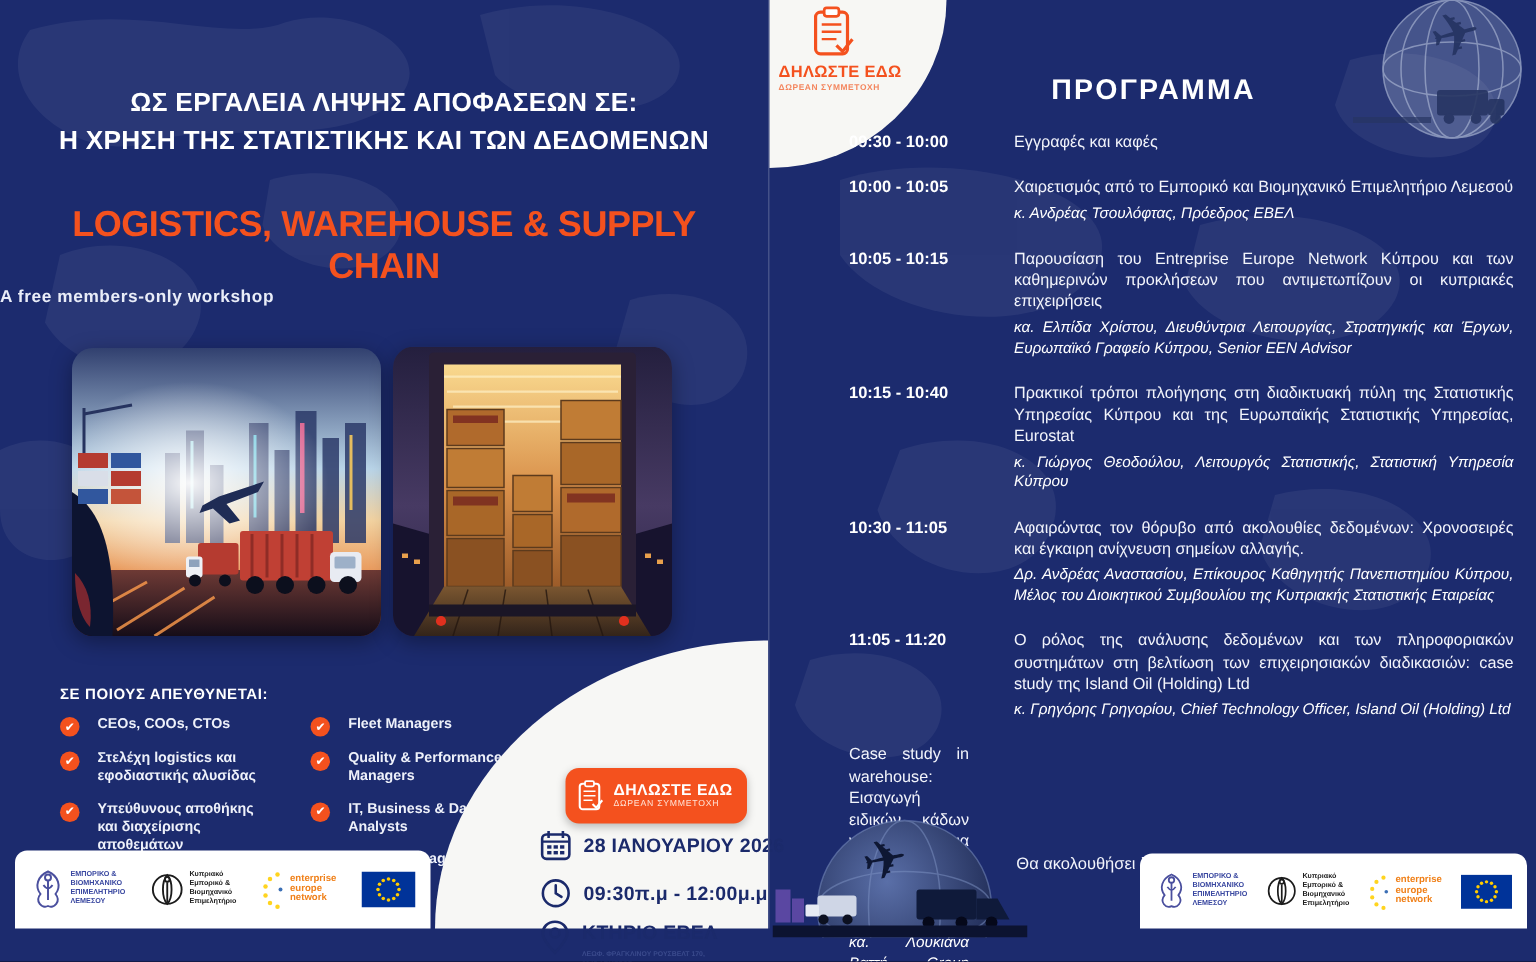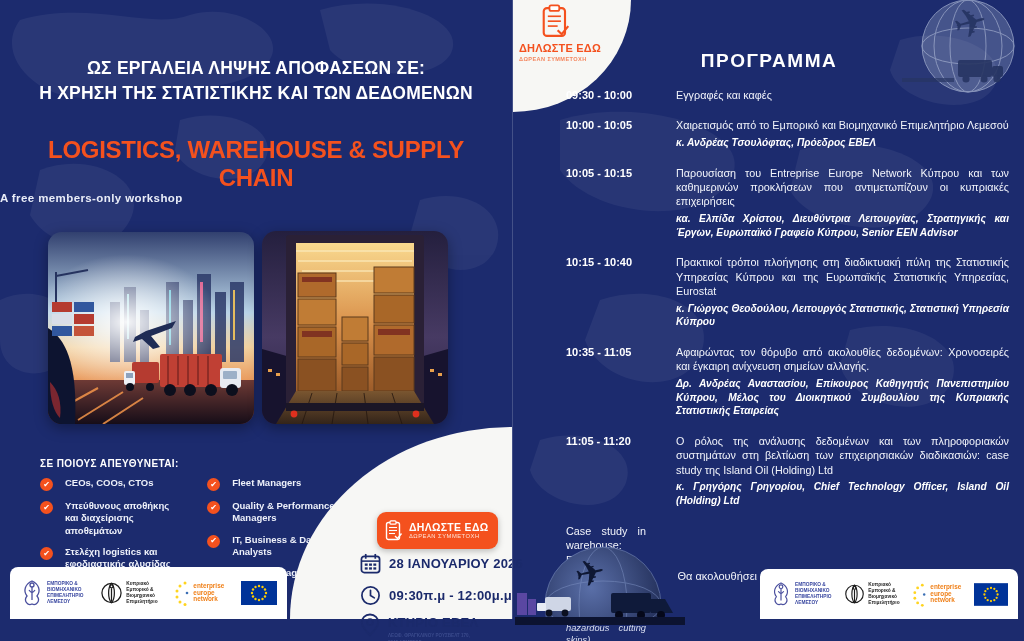--- a/index.html
+++ b/index.html
@@ -78,21 +78,21 @@
 
   .prog-title { position:absolute; top:50px; left:0; width:512px; text-align:center;
     font-size:19px; font-weight:800; letter-spacing:1.5px; }
 
   .sched { position:absolute; top:88px; left:53px; width:443px; }
   .srow { display:grid; grid-template-columns:80px 1fr; column-gap:30px; margin-bottom:16px; }
   .stime { font-size:11px; font-weight:800; white-space:nowrap; color:#fff; padding-top:1px; }
   .sbody { text-align:justify; }
   .stitle { font-size:10.8px; line-height:1.34; color:#f2f4fb; }
   .snote { font-size:9.3px; font-style:italic; color:#d9def0; line-height:1.3; }
-  .sspeaker { font-size:10.2px; font-weight:bold; font-style:italic; color:#fff; line-height:1.34; margin-top:3px; }
+  .sspeaker { font-size:10.2px; font-weight:normal; font-style:italic; color:#fff; line-height:1.34; margin-top:3px; }
   .srow:last-child .stitle { font-weight:800; }
   .closing { position:absolute; top:570px; left:53px; width:443px; text-align:center;
     font-size:11px; color:#f2f4fb; }
 
   svg { display:block; }
 </style>
 </head>
 <body>
 
 <div class="poster">
@@ -276,26 +276,26 @@
     <div class="aud-cols">
       <div class="alist">
 
           <div class="aitem">
             <span class="chk"></span>
             <span class="atext">CEOs, COOs, CTOs</span>
           </div>
 
           <div class="aitem">
             <span class="chk"></span>
-            <span class="atext">Υπεύθυνους αποθήκης και διαχείρισης αποθεμάτων</span>
+            <span class="atext">Στελέχη logistics και εφοδιαστικής αλυσίδας</span>
           </div>
 
           <div class="aitem">
             <span class="chk"></span>
-            <span class="atext">Στελέχη logistics και εφοδιαστικής αλυσίδας</span>
+            <span class="atext">Υπεύθυνους αποθήκης και διαχείρισης αποθεμάτων</span>
           </div>
         </div>
       <div class="alist c2">
 
           <div class="aitem">
             <span class="chk"></span>
             <span class="atext">Fleet Managers</span>
           </div>
 
           <div class="aitem">
@@ -515,21 +515,21 @@
         <div class="srow">
           <div class="stime">10:15 - 10:40</div>
           <div class="sbody">
             <div class="stitle">Πρακτικοί τρόποι πλοήγησης στη διαδικτυακή πύλη της Στατιστικής Υπηρεσίας Κύπρου και της Ευρωπαϊκής Στατιστικής Υπηρεσίας, Eurostat</div>
 
             <div class="sspeaker">κ. Γιώργος Θεοδούλου, Λειτουργός Στατιστικής, Στατιστική Υπηρεσία Κύπρου</div>
           </div>
         </div>
 
         <div class="srow">
-          <div class="stime">10:35 - 11:05</div>
+          <div class="stime">10:30 - 11:05</div>
           <div class="sbody">
             <div class="stitle">Αφαιρώντας τον θόρυβο από ακολουθίες δεδομένων: Χρονοσειρές και έγκαιρη ανίχνευση σημείων αλλαγής.</div>
 
             <div class="sspeaker">Δρ. Ανδρέας Αναστασίου, Επίκουρος Καθηγητής Πανεπιστημίου Κύπρου, Μέλος του Διοικητικού Συμβουλίου της Κυπριακής Στατιστικής Εταιρείας</div>
           </div>
         </div>
 
         <div class="srow">
           <div class="stime">11:05 - 11:20</div>
           <div class="sbody">

